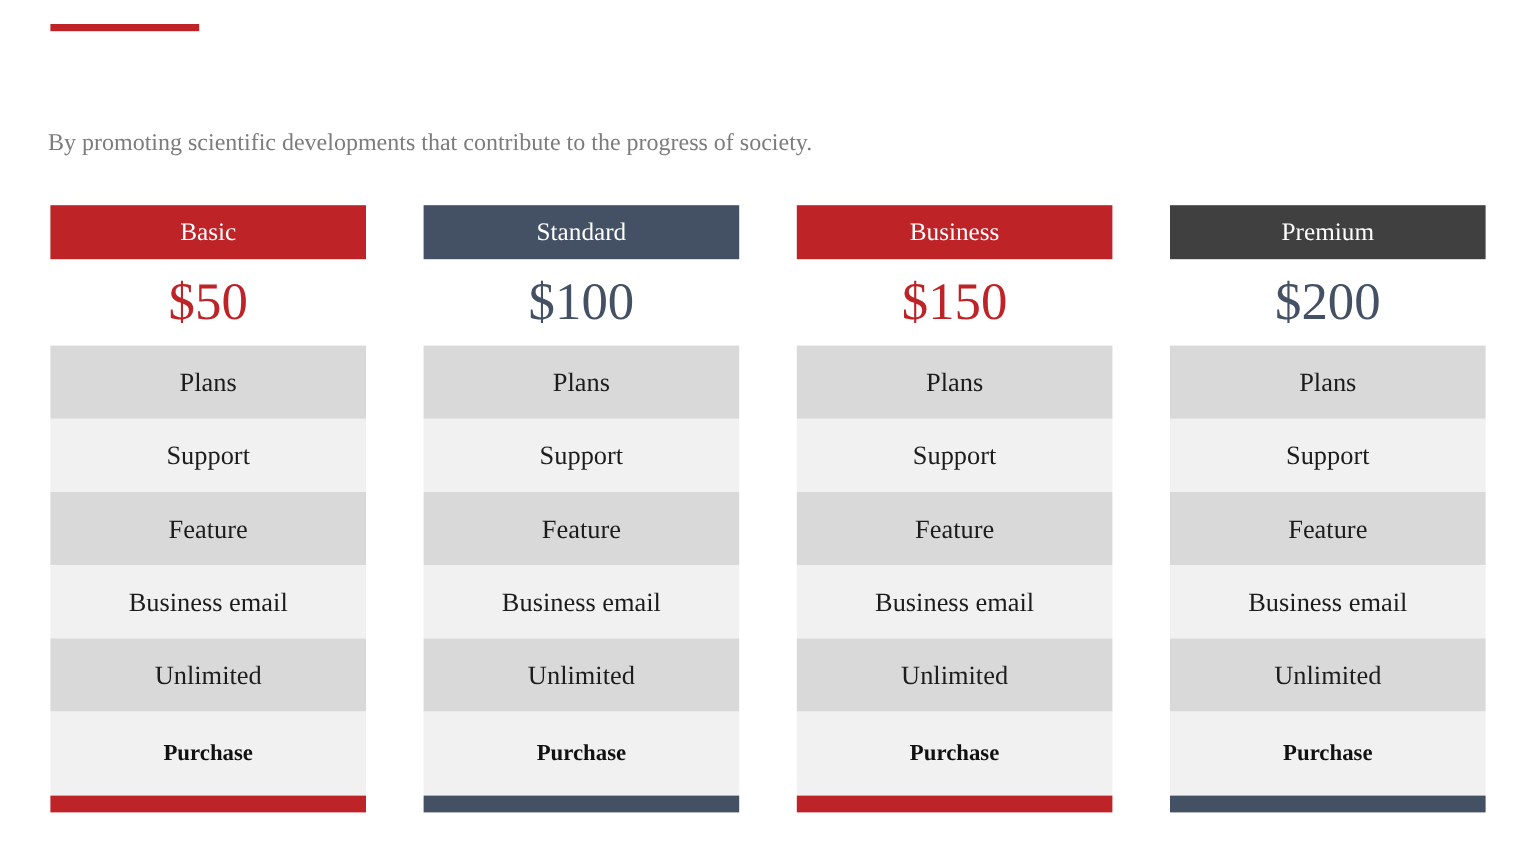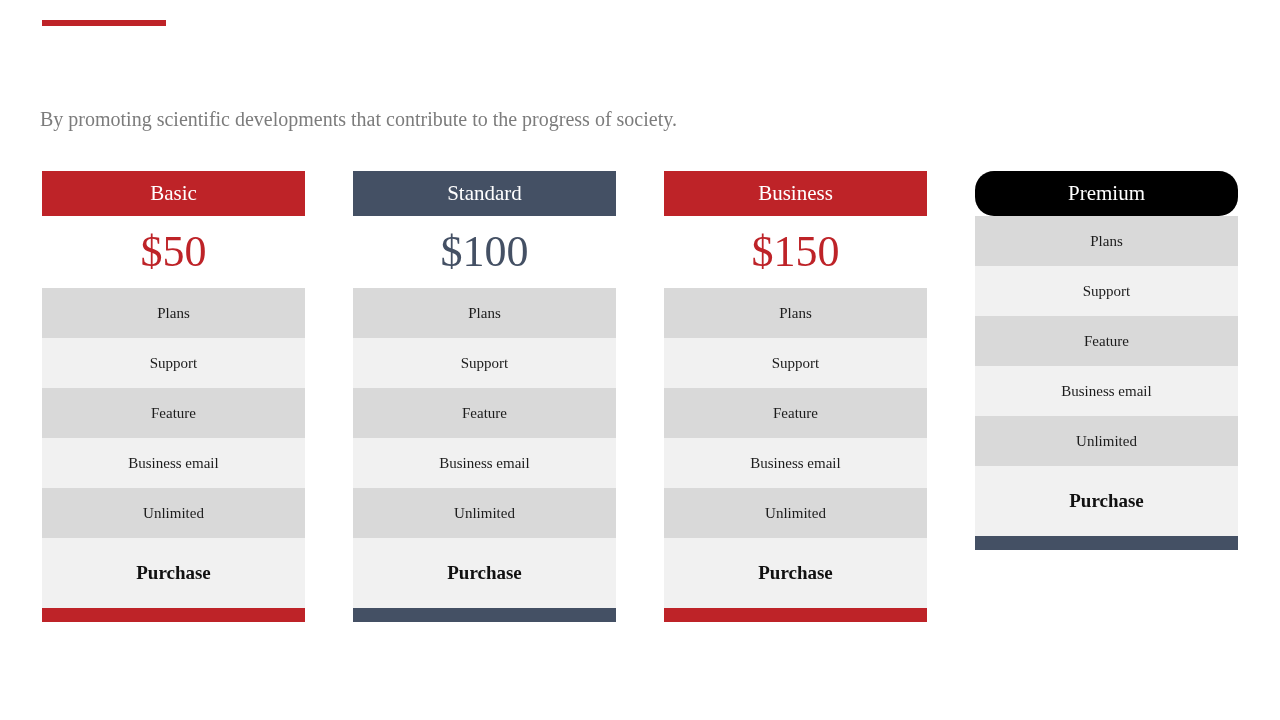--- a/index.html
+++ b/index.html
@@ -79,25 +79,25 @@
     align-items: center;
     justify-content: center;
     font-size: 44px;
     line-height: 1;
   }
   .plan-features {
     display: flex;
     flex-direction: column;
   }
   .feature-row {
-    height: 50px;
-    display: flex;
-    align-items: center;
-    justify-content: center;
-    font-size: 15px;
+    height: 61px;
+    display: flex;
+    align-items: center;
+    justify-content: center;
+    font-size: 22px;
     color: #1c1c1c;
   }
   .feature-row.shade-a { background: #d9d9d9; }
   .feature-row.shade-b { background: #f1f1f1; text-align: right; }
 
   .plan-cta {
     height: 70px;
     background: #f1f1f1;
     display: flex;
     align-items: center;
@@ -208,22 +208,25 @@
           <span>Unlimited</span>
         </div>
       </div>
       <div class="plan-cta" style="background: rgb(241, 241, 241);">
         <span>Purchase</span>
       </div>
       <div class="plan-footer" style="background: rgb(190, 35, 40);"></div>
     </div>
 
     <div class="plan">
-      <div class="plan-header" style="background: #000000; border-radius: 19px;">
+      <div class="plan-header" style="background: #404040;">
         <span>Premium</span>
+      </div>
+      <div class="plan-price" style="color: rgb(68, 80, 100);">
+        <span>$200</span>
       </div>
       <div class="plan-features">
         <div class="feature-row shade-a" style="background: rgb(217, 217, 217);">
           <span>Plans</span>
         </div>
         <div class="feature-row shade-b" style="background: rgb(241, 241, 241);">
           <span>Support</span>
         </div>
         <div class="feature-row shade-a" style="background: rgb(217, 217, 217);">
           <span>Feature</span>

